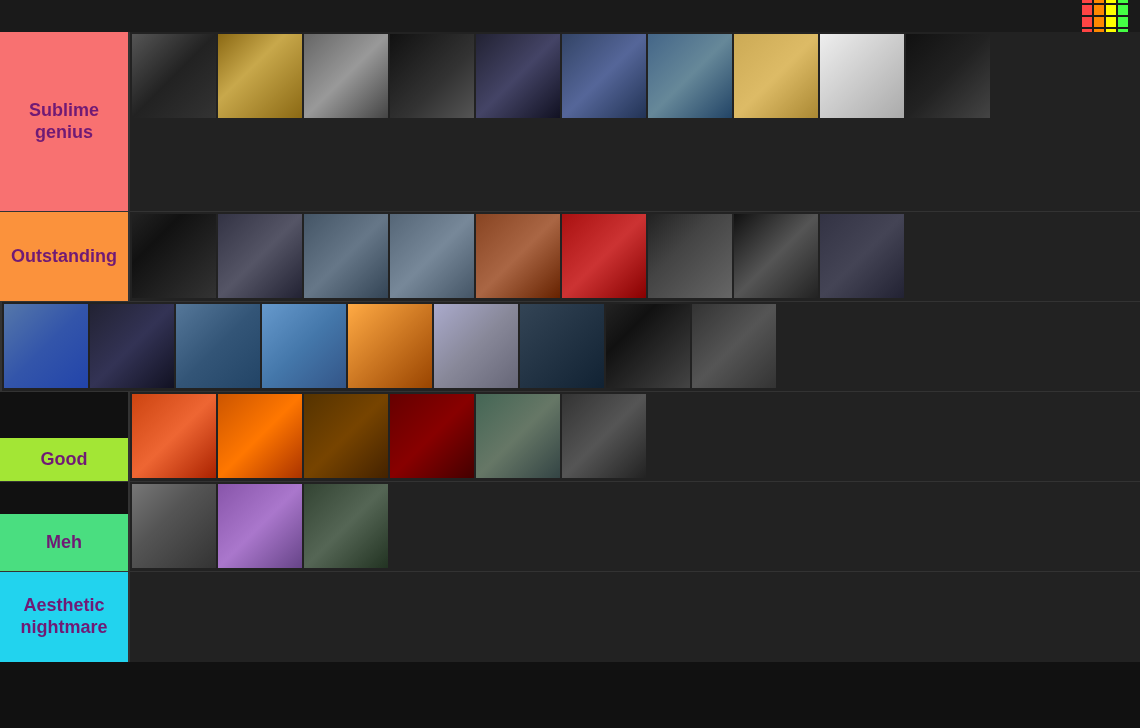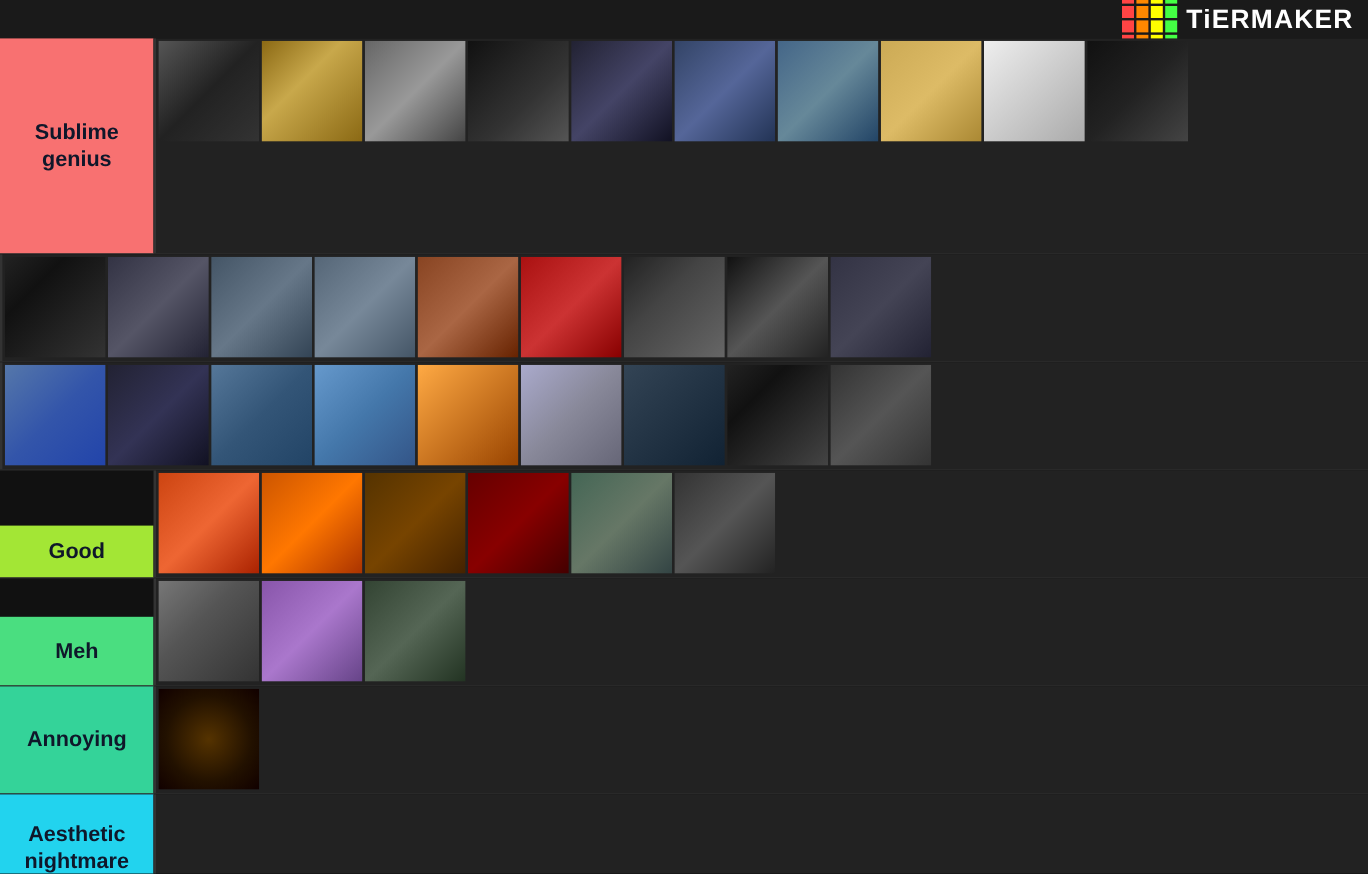--- a/index.html
+++ b/index.html
@@ -65,21 +65,21 @@
 
     .tier-label {
       width: 128px;
       min-width: 128px;
       display: flex;
       align-items: center;
       justify-content: center;
       text-align: center;
       font-size: 18px;
       font-weight: bold;
-      color: #0f172a;
+      color: #701a75;
       padding: 8px;
       line-height: 1.2;
     }
 
     .tier-items {
       display: flex;
       flex-direction: row;
       flex-wrap: wrap;
       align-content: flex-start;
       flex: 1;
@@ -198,21 +198,20 @@
         <div class="logo-cell lc8"></div>
         <div class="logo-cell lc9"></div>
         <div class="logo-cell lc10"></div>
         <div class="logo-cell lc11"></div>
         <div class="logo-cell lc12"></div>
         <div class="logo-cell lc13"></div>
         <div class="logo-cell lc14"></div>
         <div class="logo-cell lc15"></div>
         <div class="logo-cell lc16"></div>
       </div>
-      <span class="logo-text">TiERMAKER</span>
     </div>
   </div>
 
   <div class="tier-row tier-sublime-row">
     <div class="tier-label tier-sublime">Sublime<br>genius</div>
     <div class="tier-items">
 
       <div class="album-item">
           <div class="album-cover cover-1"></div>
         </div>
@@ -241,20 +240,21 @@
           <div class="album-cover cover-9"></div>
         </div>
 
       <div class="album-item">
           <div class="album-cover cover-10"></div>
         </div>
     </div>
   </div>
 
   <div class="tier-row">
+    <div class="tier-label tier-outstanding">Outstanding</div>
     <div class="tier-items">
       <div class="album-item">
           <div class="album-cover cover-11"></div>
         </div>
       <div class="album-item">
           <div class="album-cover cover-12"></div>
         </div>
       <div class="album-item">
           <div class="album-cover cover-13"></div>
         </div>
@@ -343,28 +343,20 @@
         </div>
       <div class="album-item">
           <div class="album-cover cover-36"></div>
         </div>
       <div class="album-item">
           <div class="album-cover cover-37"></div>
         </div>
     </div>
   </div>
 
-  <div class="tier-row">
-    <div class="tier-label tier-annoying">Annoying</div>
-    <div class="tier-items">
-      <div class="album-item">
-          <div class="album-cover cover-40"></div>
-        </div>
-    </div>
-  </div>
 
   <div class="tier-row">
     <div class="tier-label tier-aesthetic">Aesthetic<br>nightmare</div>
     <div class="tier-items">
       
     </div>
   </div>
 
 </div>
 

